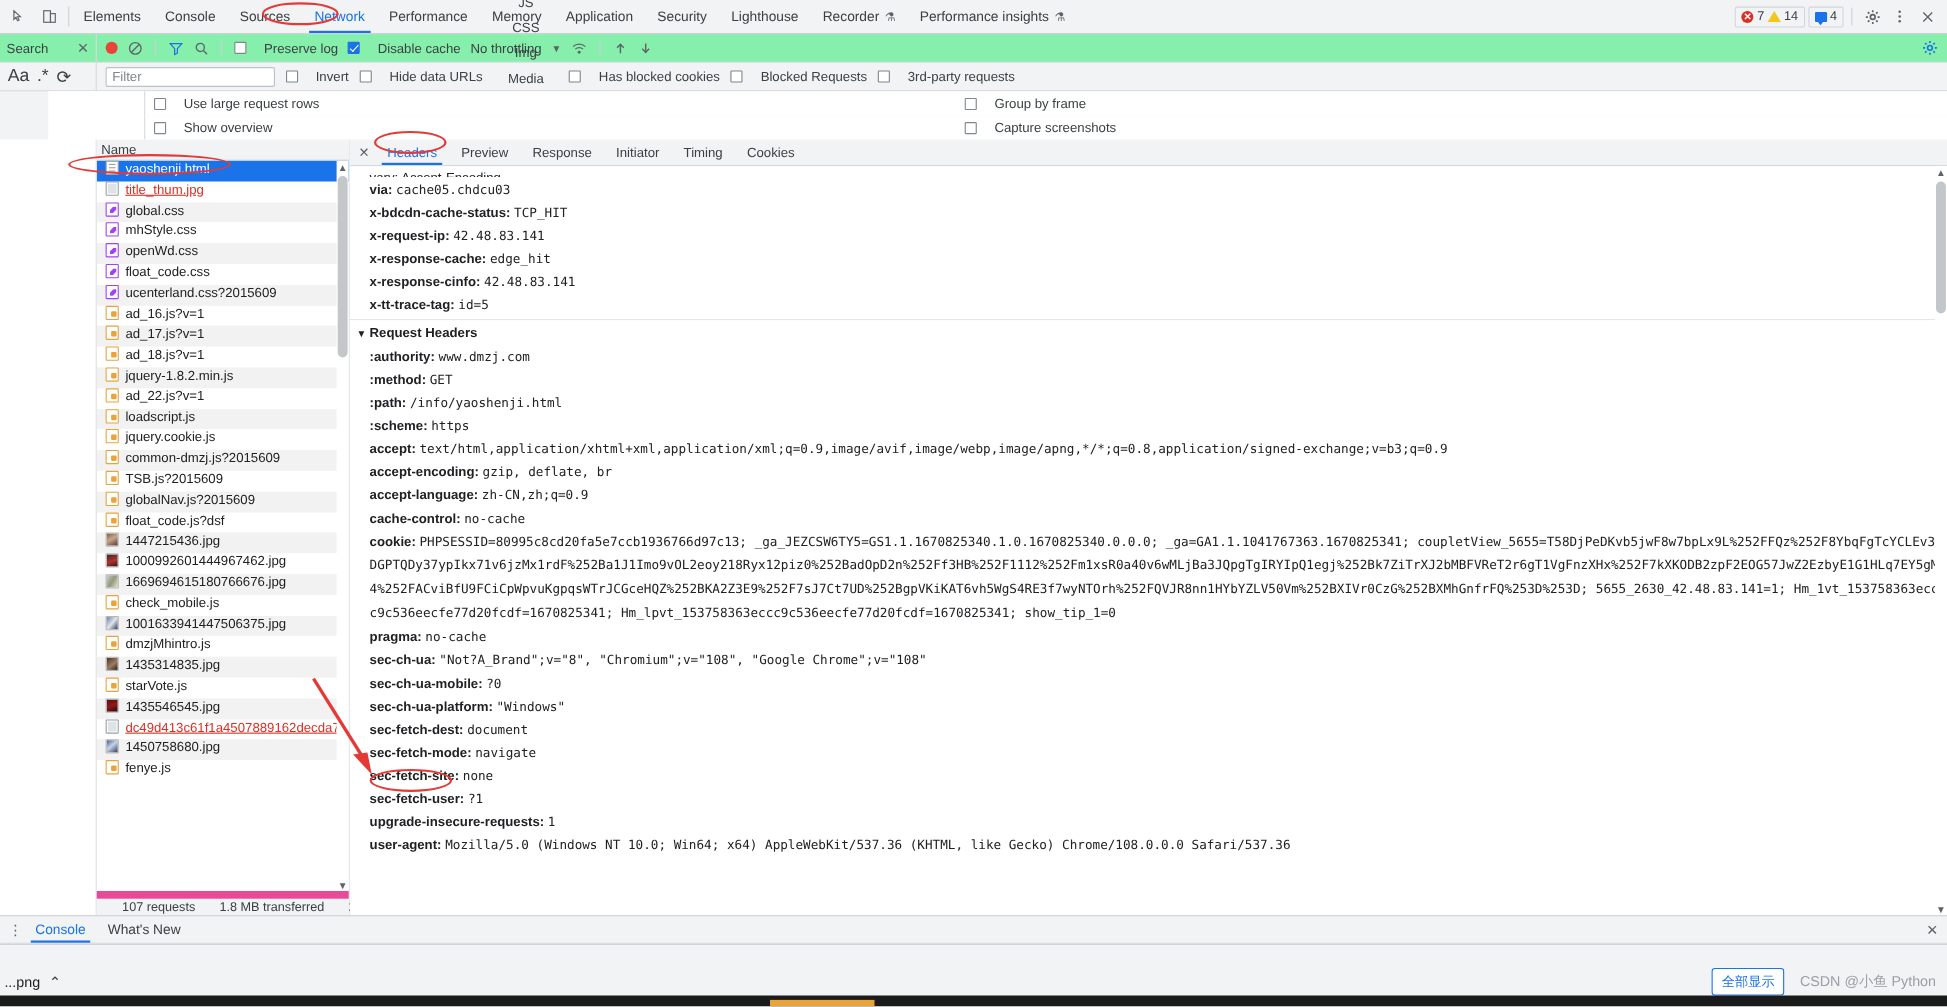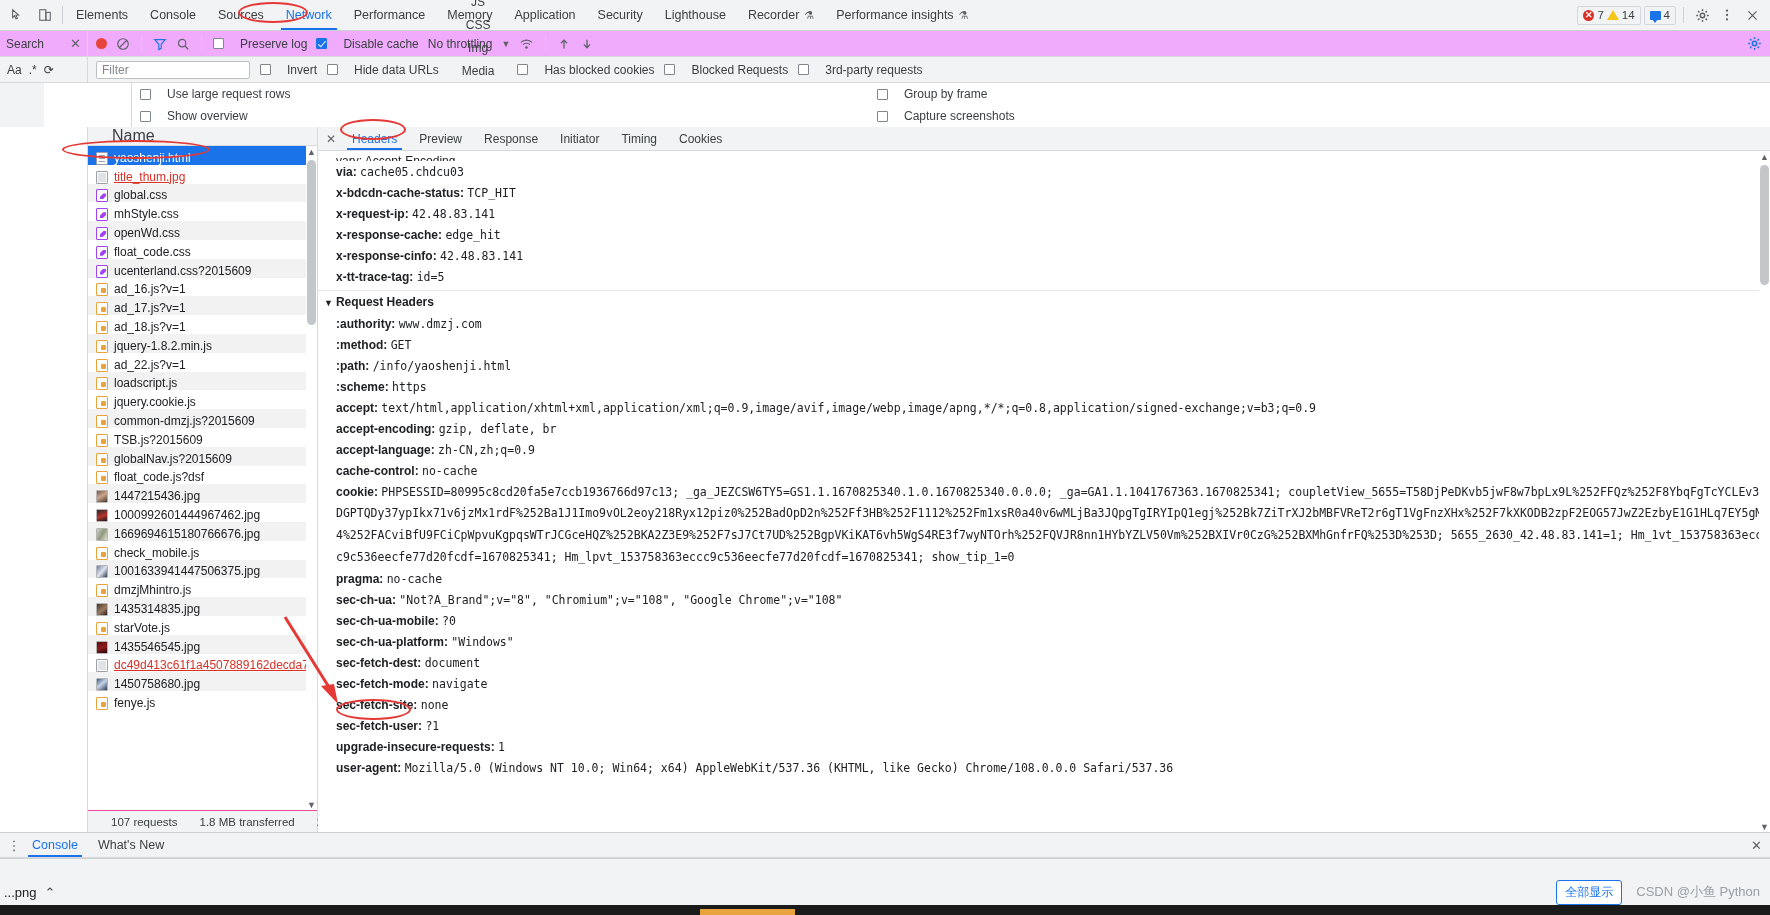--- a/index.html
+++ b/index.html
@@ -28,59 +28,59 @@
   .mtbar-right { margin-left:auto; display:flex; align-items:center; padding-right:7px; gap:3px; }
   .badgebox { display:flex; align-items:center; border:1px solid #d3d6da; border-radius:2px; height:19px; padding:0 5px; gap:3px; background:#f1f3f4; font-size:11.5px; color:#3c4043; }
   .bdg { display:flex; align-items:center; gap:3px; }
   .dot-err { width:11px; height:11px; border-radius:50%; background:#d93025; color:#fff; font-size:9px; display:flex; align-items:center; justify-content:center; font-weight:bold; }
   .tri-warn { width:0;height:0;border-left:6px solid transparent;border-right:6px solid transparent;border-bottom:10px solid #f5c518; position:relative; }
   .msg-ic { width:11px; height:9px; background:#1a73e8; border-radius:1px; position:relative; }
   .msg-ic::after{content:"";position:absolute;left:2px;bottom:-3px;border-left:3px solid transparent;border-right:3px solid transparent;border-top:4px solid #1a73e8;}
   .gearb, .kebab, .closeb { width:22px; height:22px; display:flex; align-items:center; justify-content:center; color:#5f6368; }
 
   
-  .row2 { height:26px; background:#f0abfc; border-bottom:1px solid #d7dadd; display:flex; align-items:center; flex:0 0 auto;text-align:center; }
+  .row2 { height:26px; background:#86efac; border-bottom:1px solid #d7dadd; display:flex; align-items:center; flex:0 0 auto;text-align:center; }
   .searchpane-head { width:88px; display:flex; align-items:center; padding-left:6px; gap:6px; border-right:1px solid #d7dadd; height:100%; }
   .searchpane-head .lbl { font-size:12px; color:#3c4043; }
   .xsm { color:#5f6368; font-size:13px; margin-left:auto; margin-right:6px; }
   .nettools { display:flex; align-items:center; gap:9px; padding:0 8px; height:100%; flex:1; }
   .rec-dot { width:11px; height:11px; border-radius:50%; background:#e8443a; }
   .clear-ic, .filter-ic, .mag-ic { color:#5f6368; display:flex; align-items:center; }
   .filter-ic { color:#1a73e8; }
   .cb { width:11px; height:11px; border:1px solid #80868b; border-radius:1px; background:#fff; display:inline-block; vertical-align:-1px; }
   .cb.checked { background:#1a73e8; border-color:#1a73e8; position:relative; }
   .cb.checked::after{content:"";position:absolute;left:3px;top:0px;width:3px;height:7px;border:solid #fff;border-width:0 1.6px 1.6px 0;transform:rotate(42deg);}
   .lblck { font-size:12px; color:#3c4043; display:flex; align-items:center; gap:16px; white-space:nowrap; }
   .thr { font-size:12px; color:#3c4043; white-space:nowrap; }
   .caret { font-size:9px; color:#5f6368; }
   .row2-right { margin-left:auto; display:flex; align-items:center; padding-right:8px; }
 
   
   .row3 { height:26px; background:#f1f3f4; border-bottom:1px solid #d7dadd; display:flex; align-items:center; flex:0 0 auto; }
-  .searchopt { width:88px; display:flex; align-items:center; gap:7px; padding-left:7px; border-right:1px solid #d7dadd; height:100%; color:#3c4043; font-size:12px; }
+  .searchopt { width:88px; display:flex; align-items:center; gap:7px; padding-left:7px; border-right:1px solid #d7dadd; height:100%; color:#3c4043; font-size:16px; }
   .filterwrap { display:flex; align-items:center; gap:10px; padding:0 8px; flex:1; height:100%; }
   .filterinput { width:154px; height:18px; border:1px solid #bdc1c6; border-radius:2px; background:#fff; font-size:12px; padding:0 5px; color:#80868b; display:flex; align-items:center; }
   .ftypes { display:flex; align-items:center; gap:9px; font-size:12px; color:#3c4043;flex-direction:column; }
   .ftype.active { background:#d2d5d8; border-radius:2px; padding:1px 5px; }
   .sep-v { width:1px; height:15px; background:#cdd0d4; }
 
   
   .row4, .row5 { height:22px; background:#fff; display:flex; align-items:center; font-size:12px; color:#3c4043; flex:0 0 auto;margin-left:44px; }
   .row4 { border-bottom:0; }
   .optleft { width:88px; border-right:1px solid #d7dadd; height:100%; background:#fff; }
   .optbody { flex:1; display:flex; align-items:center; padding-left:8px; position:relative; height:100%; }
   .opt-mid { position:absolute; left:745px; display:flex; align-items:center; gap:6px; }
 
   
   .bodywrap { flex:1; display:flex; min-height:0; background:#fff; }
   .sidebarL { width:88px; border-right:1px solid #d7dadd; background:#fff; flex:0 0 auto; }
   .reqpanel { width:230px; border-right:1px solid #d7dadd; display:flex; flex-direction:column; background:#fff; flex:0 0 auto; }
-  .namehdr { height:19px; background:#f1f3f4; border-bottom:1px solid #d7dadd; display:flex; align-items:center; padding-left:24px; font-size:16px; color:#3c4043; position:relative; }
+  .namehdr { height:19px; background:#f1f3f4; border-bottom:1px solid #d7dadd; display:flex; align-items:center; padding-left:4px; font-size:12px; color:#3c4043; position:relative; }
   .reqlist { flex:1; overflow:hidden; position:relative; }
-  .reqrow { height:18.8px; display:flex; align-items:flex-end; gap:6px; padding-left:8px; font-size:12px; color:#202124; white-space:nowrap; }
+  .reqrow { height:18.8px; display:flex; align-items:flex-start; gap:6px; padding-left:8px; font-size:12px; color:#202124; white-space:nowrap; }
   .reqrow:nth-child(odd) { background:#f2f2f2; }
   .reqrow.sel { background:#1a73e8; color:#fff; }
   .reqrow.errtxt { color:#d93025;text-decoration:underline; }
   .fic { width:12px; height:13px; flex:0 0 auto; border-radius:1px; position:relative; }
   .fic.doc { background:#fff; border:1px solid #9aa0a6; }
   .fic.doc::before{content:"";position:absolute;left:2px;top:2px;right:2px;height:1px;background:#9aa0a6;box-shadow:0 3px 0 #9aa0a6,0 6px 0 #9aa0a6;}
   .reqrow.sel .fic.doc { background:#fff; }
   .fic.css { background:#fff; border:1px solid #a142f4; }
   .fic.css::before{content:"";position:absolute;left:3px;top:3px;width:6px;height:6px;background:#a142f4;clip-path:polygon(100% 0,100% 45%,45% 100%,0 100%,0 55%,55% 0);}
   .fic.js { background:#fff; border:1px solid #e8a33d; }
@@ -90,21 +90,21 @@
   .fic.thumb1 { background:linear-gradient(150deg,#7a5c4a 0%,#c9a58c 45%,#4b3a30 100%); border:1px solid #b5b5b5;}
   .fic.thumb2 { background:linear-gradient(160deg,#2b2b2b 0%,#b5322b 55%,#1a1a1a 100%); border:1px solid #b5b5b5;}
   .fic.thumb3 { background:linear-gradient(120deg,#cfcfcf 0%,#8f9a7a 50%,#e6e2d8 100%); border:1px solid #b5b5b5;}
   .fic.thumb4 { background:linear-gradient(130deg,#6a7fa8 0%,#dfe5ee 50%,#2f3b52 100%); border:1px solid #b5b5b5;}
   .fic.thumb5 { background:linear-gradient(140deg,#4a3228 0%,#9c7b63 55%,#2a1d17 100%); border:1px solid #b5b5b5;}
   .fic.thumb6 { background:linear-gradient(160deg,#5a0f0f 0%,#8d1b1b 50%,#2a0707 100%); border:1px solid #b5b5b5;}
   .fic.thumb7 { background:linear-gradient(140deg,#3a5a8f 0%,#c7d3e6 45%,#2d3f5c 100%); border:1px solid #b5b5b5;}
   .scrollcol { position:absolute; right:0; top:0; bottom:0; width:11px; background:#fff; }
   .scrollthumb { position:absolute; right:1px; width:9px; background:#c4c7c9; border-radius:5px; }
   .sb-arrow { position:absolute; right:1px; width:9px; height:11px; display:flex; align-items:center; justify-content:center; color:#5f6368; font-size:9px; }
-  .statusbar { height:22px; border-top:1px solid #ec4899; background:#f1f3f4; display:flex; align-items:center; font-size:11.5px; color:#3c4043; padding-left:12px; gap:0; }
+  .statusbar { height:22px; border-top:7px solid #ec4899; background:#f1f3f4; display:flex; align-items:center; font-size:11.5px; color:#3c4043; padding-left:12px; gap:0; }
   .stitem { padding:0 11px; white-space:nowrap; }
   .stsep { width:1px; height:12px; background:#cdd0d4; }
 
   
   .details { flex:1; display:flex; flex-direction:column; min-width:0; background:#fff; position:relative; }
   .detail-tabs { height:24px; background:#f1f3f4; border-bottom:1px solid #d7dadd; display:flex; align-items:center; gap:0; padding-left:3px; flex:0 0 auto; }
   .dclose { width:20px; display:flex; align-items:center; justify-content:center; color:#5f6368; font-size:12px; }
   .dtab { padding:0 11px; height:100%; display:flex; align-items:center; font-size:12px; color:#3c4043; position:relative; }
   .dtab.active { color:#1a73e8; }
   .dtab.active::after { content:""; position:absolute; left:6px; right:6px; bottom:0; height:2px; background:#1a73e8; }

